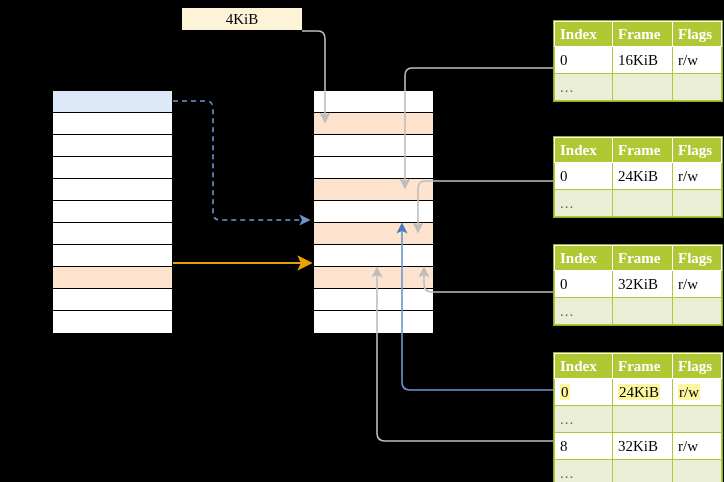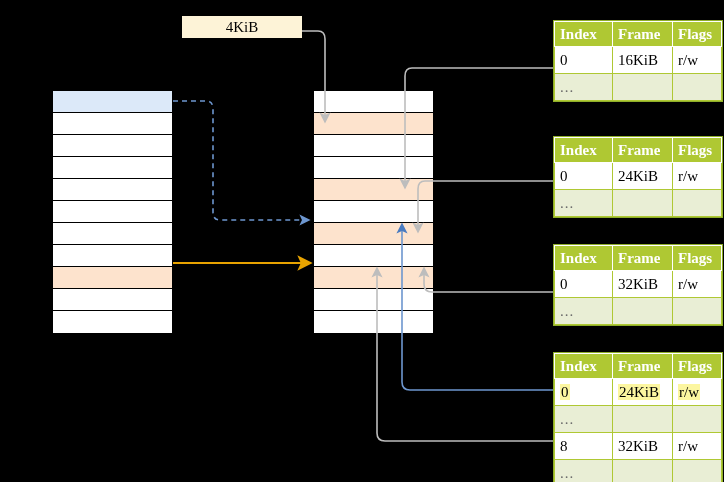--- a/index.html
+++ b/index.html
@@ -92,21 +92,21 @@
 
   .col-index { width: 58px; }
   .col-frame { width: 60px; margin-left: 28px; }
   .col-flags { width: 49px; font-family: Liberation Serif, serif; }
 </style>
 </head>
 <body>
 
 <div id="stage">
 
-  <div class="size-label" style="left:182px; top:16px; width:120px; height:22px;">4KiB</div>
+  <div class="size-label" style="left:182px; top:8px; width:120px; height:22px;">4KiB</div>
 
   <div class="col" id="virtual-col" style="left:52px; top:90px; width:121px;">
       <div class="cell blue"></div>
       <div class="cell"></div>
       <div class="cell"></div>
       <div class="cell"></div>
       <div class="cell"></div>
       <div class="cell"></div>
       <div class="cell"></div>
       <div class="cell"></div>

